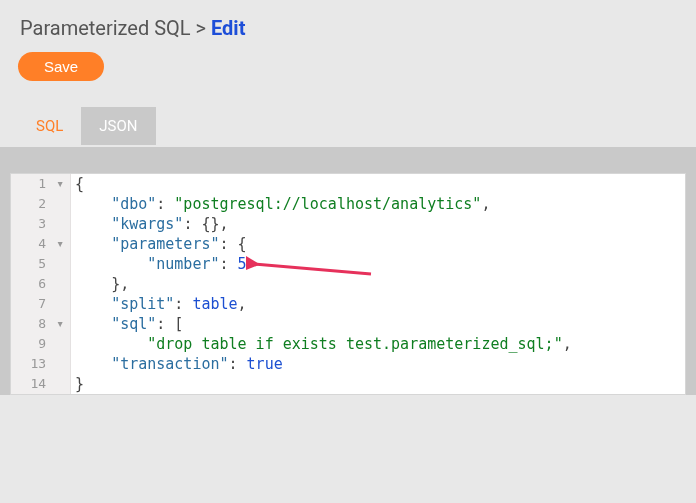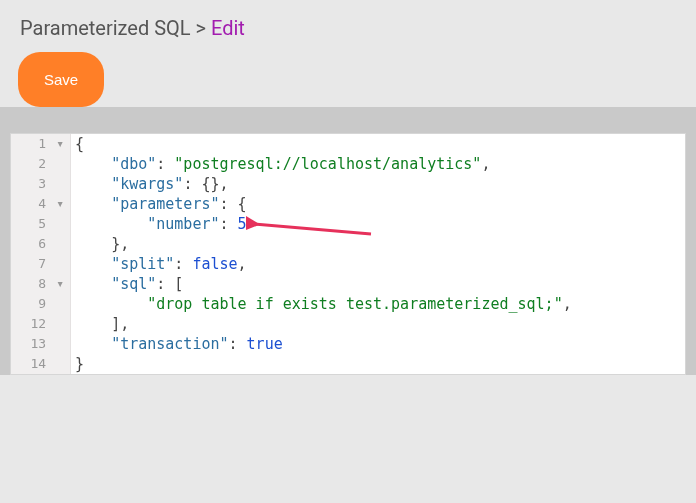--- a/index.html
+++ b/index.html
@@ -12,28 +12,28 @@
     color: #333;
   }
   .page { padding: 14px 18px 0 18px; }
 
   .breadcrumb {
     font-size: 20px;
     color: #555;
     margin: 2px 0 12px 2px;
     font-weight: 400;
   }
-  .breadcrumb .current { font-weight: 400; color: #a21caf; }
+  .breadcrumb .current { font-weight: 700; color: #1d4ed8; }
 
   .save-btn {
     background: #ff7f27;
     color: #fff;
     border: none;
     border-radius: 22px;
-    padding: 19px 26px;
+    padding: 6px 26px;
     font-size: 15px;
     font-weight: 500;
     cursor: pointer;
   }
 
   .tabs-bar {
     margin-top: 26px;
     position: relative;
     height: 40px;
   }
@@ -112,20 +112,23 @@
 
 <div class="page">
   <div class="breadcrumb">
     <span>Parameterized SQL</span>
     <span>&gt;</span>
     <span class="current">Edit</span>
   </div>
 
   <button class="save-btn">Save</button>
 
+  <div class="tabs-bar">
+    <span class="tab sql">SQL</span><span class="tab json-tab">JSON</span>
+  </div>
 
   <div class="editor-wrap">
     <div class="editor" id="editor">
 
       <div class="line">
           <div class="gutter">1 <span class="fold">▾</span></div>
           <div class="code"><span class="tok-punc">{</span></div>
         </div>
         <div class="line">
           <div class="gutter">2 <span class="fold">&nbsp;</span></div>
@@ -142,33 +145,29 @@
         <div class="line">
           <div class="gutter">5 <span class="fold">&nbsp;</span></div>
           <div class="code"><span>        </span><span class="tok-key">"number"</span><span class="tok-punc">: </span><span class="tok-num">5</span></div>
         </div>
         <div class="line">
           <div class="gutter">6 <span class="fold">&nbsp;</span></div>
           <div class="code"><span>    </span><span class="tok-punc">}</span><span class="tok-punc">,</span></div>
         </div>
         <div class="line">
           <div class="gutter">7 <span class="fold">&nbsp;</span></div>
-          <div class="code"><span>    </span><span class="tok-key">"split"</span><span class="tok-punc">: </span><span class="tok-bool">false</span><span class="tok-punc">,</span></div>
+          <div class="code"><span>    </span><span class="tok-key">"split"</span><span class="tok-punc">: </span><span class="tok-bool">table</span><span class="tok-punc">,</span></div>
         </div>
         <div class="line">
           <div class="gutter">8 <span class="fold">▾</span></div>
           <div class="code"><span>    </span><span class="tok-key">"sql"</span><span class="tok-punc">: </span><span class="tok-punc">[</span></div>
         </div>
         <div class="line">
           <div class="gutter">9 <span class="fold">&nbsp;</span></div>
           <div class="code"><span>        </span><span class="tok-str">"drop table if exists test.parameterized_sql;"</span><span class="tok-punc">,</span></div>
-        </div>
-        <div class="line">
-          <div class="gutter">12 <span class="fold">&nbsp;</span></div>
-          <div class="code"><span>    </span><span class="tok-punc">]</span><span class="tok-punc">,</span></div>
         </div>
         <div class="line">
           <div class="gutter">13 <span class="fold">&nbsp;</span></div>
           <div class="code"><span>    </span><span class="tok-key">"transaction"</span><span class="tok-punc">: </span><span class="tok-bool">true</span></div>
         </div>
         <div class="line">
           <div class="gutter">14 <span class="fold">&nbsp;</span></div>
           <div class="code"><span class="tok-punc">}</span></div>
         </div>
         <svg class="arrow-overlay" style="left:235px; top:78px;" width="130" height="30" viewBox="0 0 130 30">

